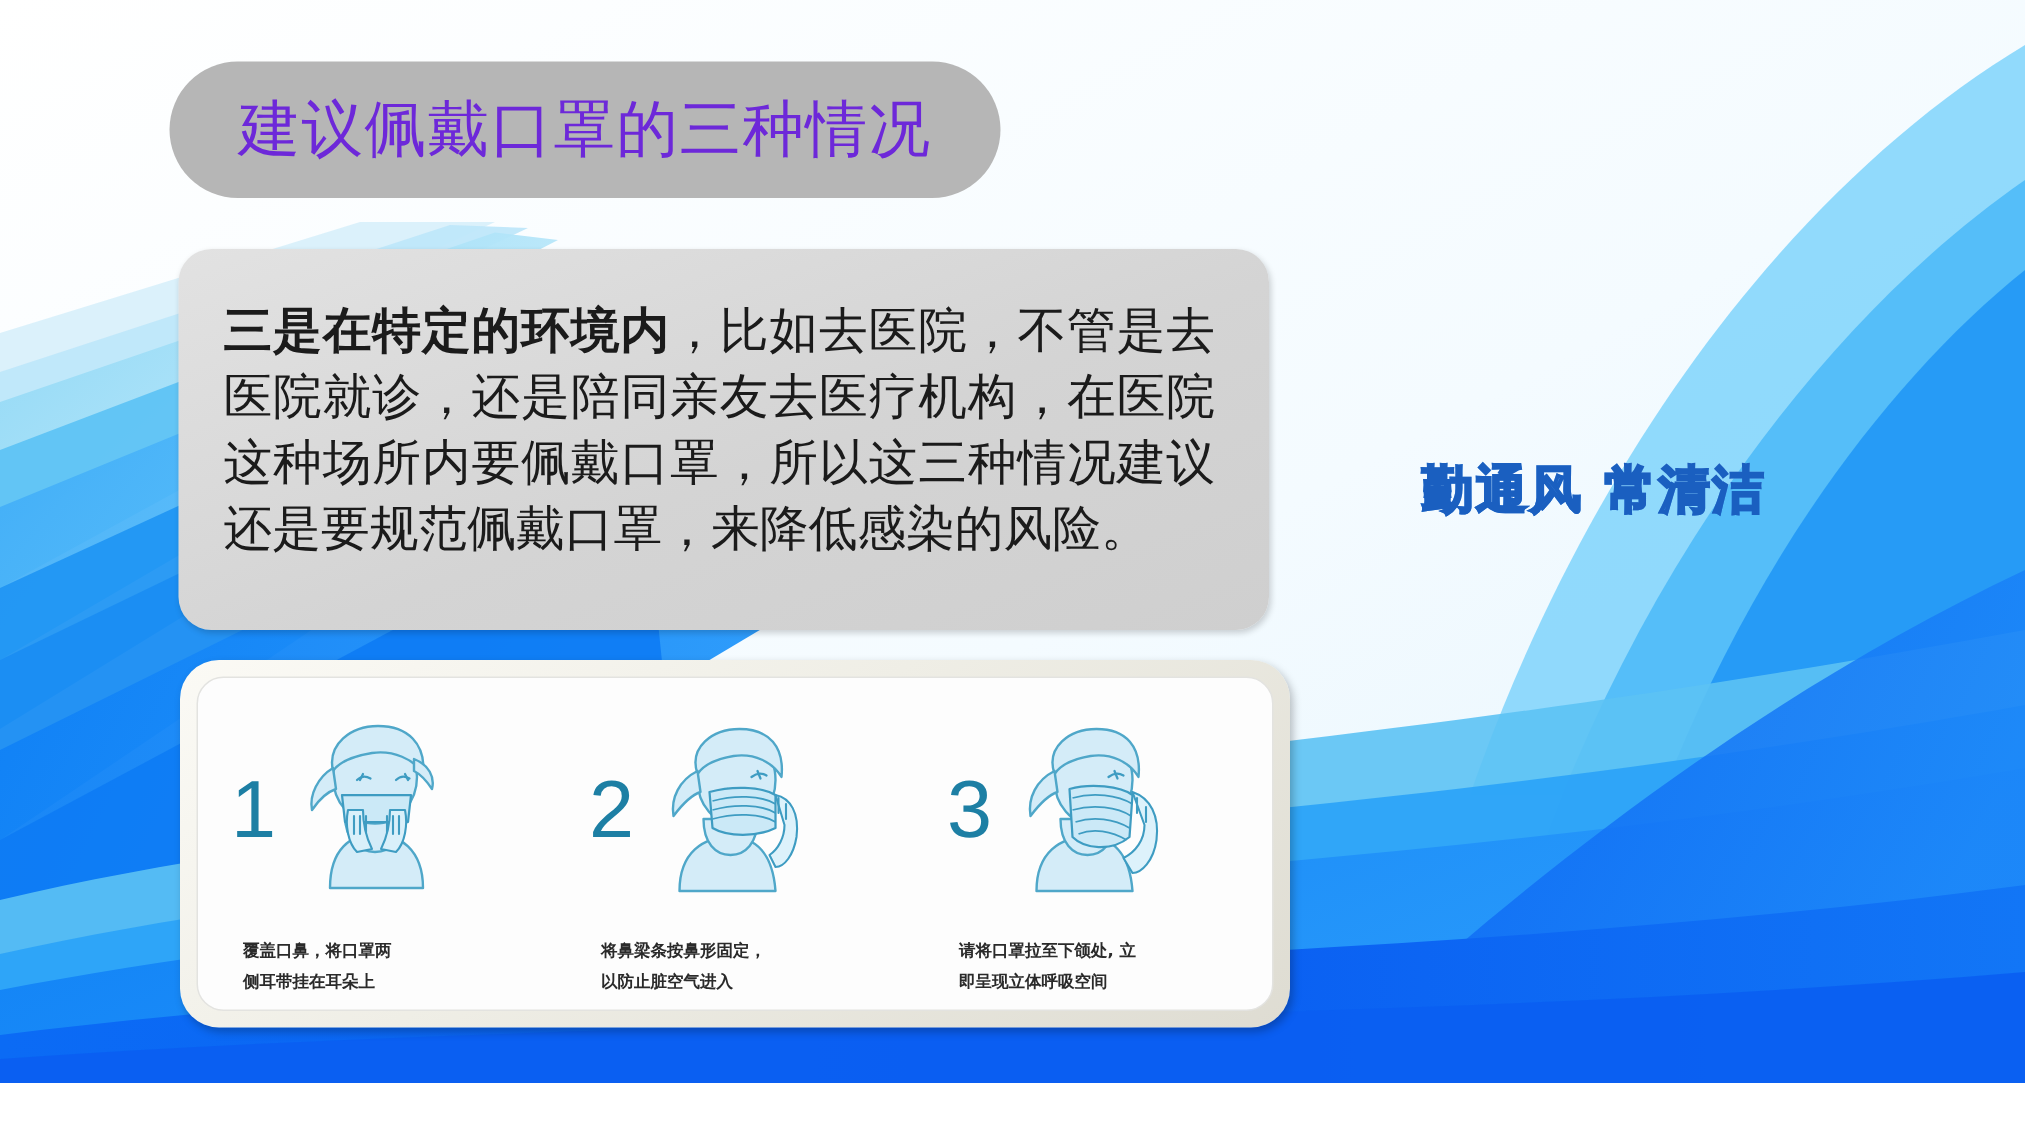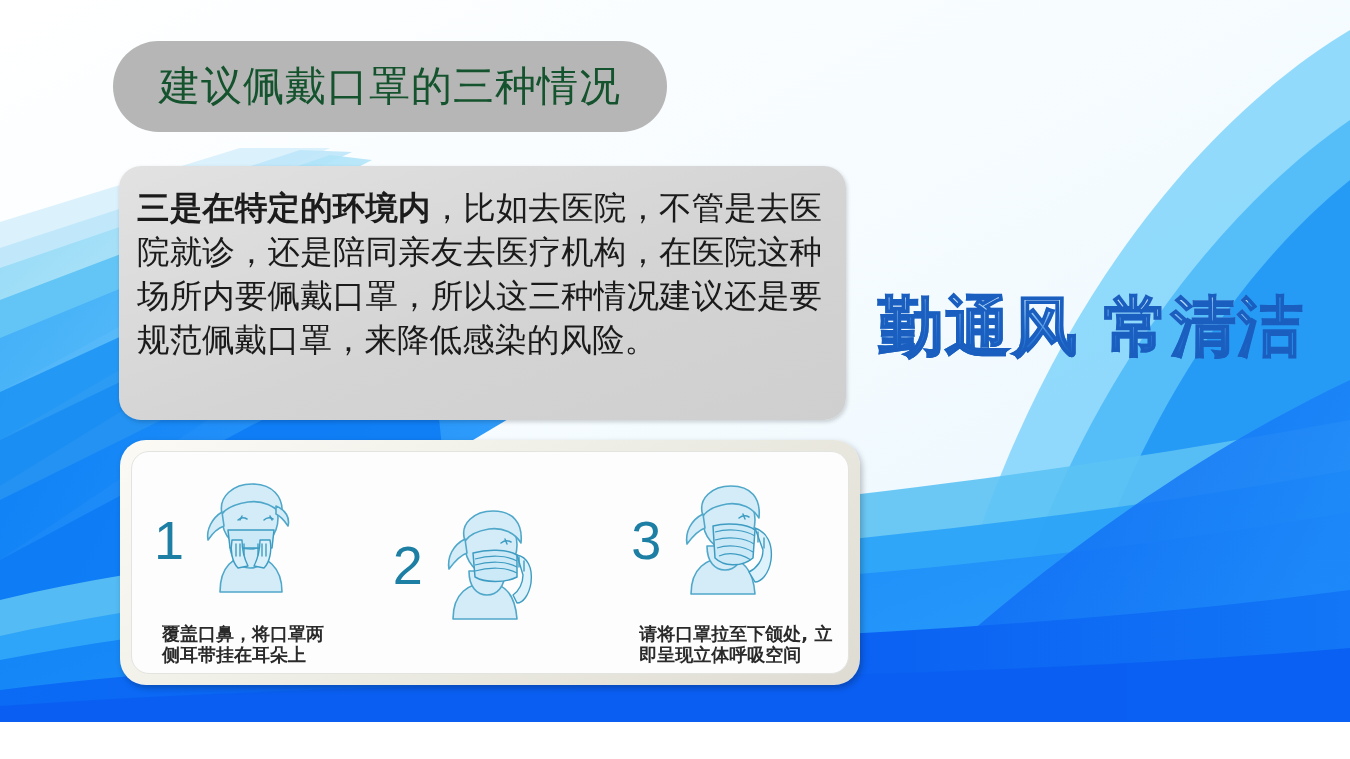--- a/index.html
+++ b/index.html
@@ -50,21 +50,21 @@
     padding: 0 46px 0 46px;
     border-radius: 46px;
     background: #b6b6b6;
     display: flex;
     align-items: center;
     box-sizing: border-box;
   }
   #title-text {
     font-family: Liberation Serif, serif;
     font-size: 41px;
-    color: #14532d;
+    color: #6d28d9;
     letter-spacing: 1px;
     white-space: nowrap;
     line-height: 1;
   }
 
   
   #body-bubble {
     position: absolute;
     left: 119px;
     top: 166px;
@@ -76,21 +76,21 @@
     box-sizing: border-box;
     padding: 16px 20px 10px 14px;
   }
   #body-text {
     font-family: Liberation Sans, sans-serif;
     font-size: 32.5px;
     line-height: 44px;
     color: #1b1b1b;
     text-align: justify;
     text-justify: inter-character;
-    margin: 4px;
+    margin: 16px;
     letter-spacing: 0px;
   }
   #body-text .lead {
     font-weight: bold;
   }
 
   
   #panel-frame {
     position: absolute;
     left: 120px;
@@ -144,21 +144,21 @@
     padding-left: 18px;
     padding-right: 2px;
   }
   .figure-svg {
     width: 128px;
     height: 132px;
     display: block;
   }
   .step-caption {
     font-family: "DejaVu Sans", "Liberation Sans", sans-serif;
-    font-size: 18px;
+    font-size: 11px;
     line-height: 21px;
     color: #2a2a2a;
     font-weight: bold;
     text-align: left;
     width: 100%;
     padding: 0 0 8px 26px;
     box-sizing: border-box;
     white-space: pre-line;
   }
 
@@ -166,21 +166,21 @@
   #slogan {
     position: absolute;
     left: 878px;
     top: 296px;
     width: 370px;
     text-align: center;
   }
   .slogan-line {
     font-family: "DejaVu Sans", "Liberation Sans", sans-serif;
     font-weight: bold;
-    font-size: 65px;
+    font-size: 34px;
     line-height: 62px;
     letter-spacing: 2px;
     background: linear-gradient(180deg, #cfe6fb 0%, #8fc3f2 28%, #2f7fdd 66%, #1357b4 100%);
     -webkit-background-clip: text;
     background-clip: text;
     color: transparent;
     -webkit-text-stroke: 1.6px #1a5fc0;
     paint-order: stroke fill;
     white-space: nowrap;
   }
@@ -313,20 +313,22 @@
                 <path d="M50 60 C64 56 82 56 92 62"></path>
                 <path d="M50 66 C64 62 82 62 92 68"></path>
                 <path d="M50 72 C64 68 82 68 92 74"></path>
               </g>
               <g fill="#ddf2fb" stroke="#3e9cc2" stroke-width="1.4" stroke-linecap="round" stroke-linejoin="round">
                 <path d="M92 56 C102 58 108 68 106 84 C104 96 98 104 92 104 L88 96 C94 92 98 84 98 76 Z"></path>
                 <path d="M94 58 l0 10 M99 62 l0 10"></path>
               </g>
             </svg>
           </div>
+          <div class="step-caption">将鼻梁条按鼻形固定，
+以防止脏空气进入</div>
         </div>
 
         <div class="step">
           <div class="step-art">
             <span class="step-num">3</span>
             <svg class="figure-svg" viewBox="0 0 128 132">
               <g fill="#d4ecf8" stroke="#4fa7c9" stroke-width="1.6" stroke-linecap="round" stroke-linejoin="round">
                 <path d="M28 120 C28 94 44 84 62 84 C78 84 90 94 92 120 Z"></path>
                 <path d="M44 72 C44 88 52 96 62 96 C72 96 80 88 80 72 Z"></path>
                 <ellipse cx="66" cy="46" rx="26" ry="30"></ellipse>

